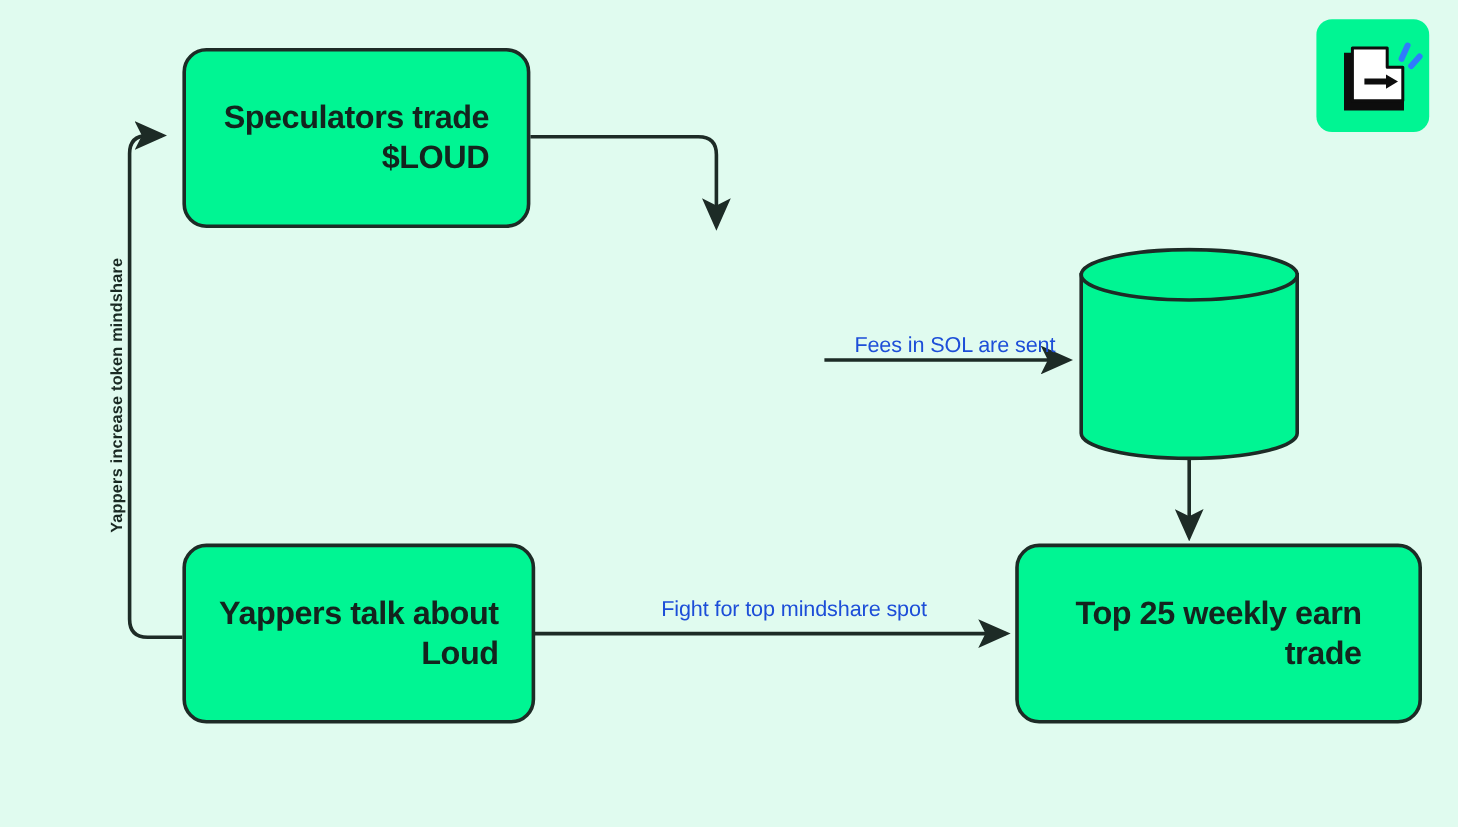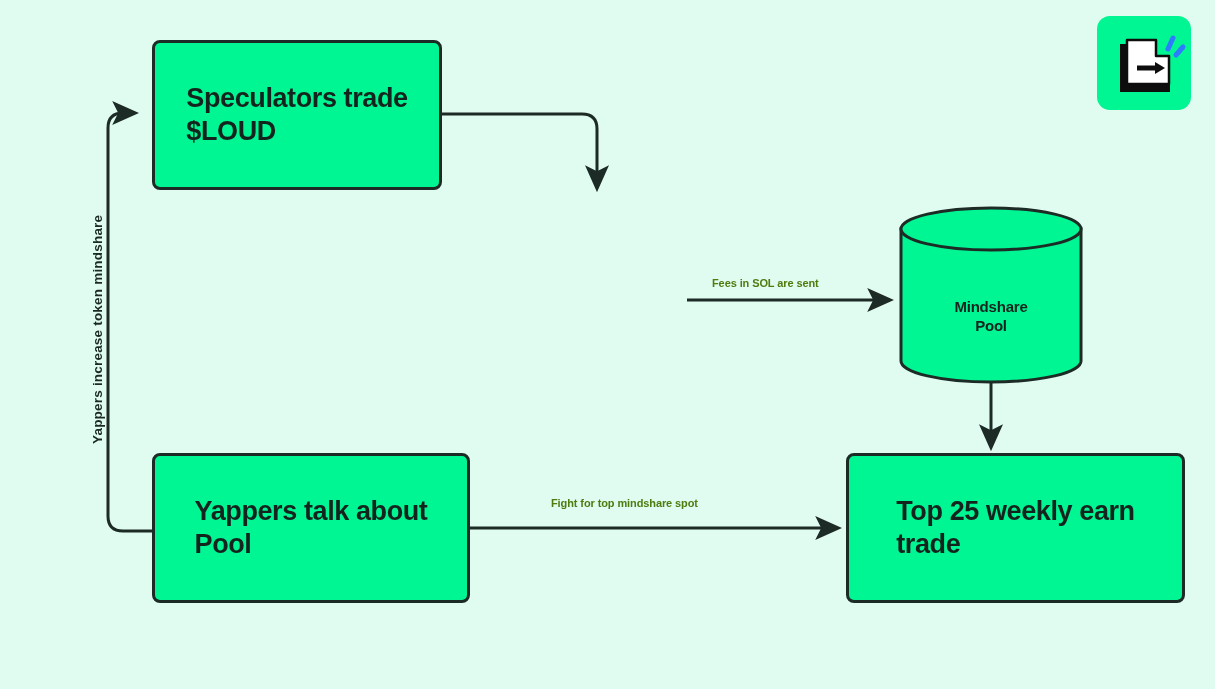--- a/index.html
+++ b/index.html
@@ -19,26 +19,26 @@
     position: absolute;
     inset: 0;
     width: 1215px;
     height: 689px;
     pointer-events: none;
   }
   .node-box {
     position: absolute;
     background: #00f593;
     border: 3px solid #1d2b26;
-    border-radius: 8px;
+    border-radius: 20px;
     box-sizing: border-box;
     display: flex;
     align-items: center;
     justify-content: center;
-    text-align: left;
+    text-align: right;
     color: #13241e;
     font-weight: bold;
     font-size: 27px;
     line-height: 1.22;
     letter-spacing: -0.4px;
     padding: 0 14px;
   }
   .node-cyl {
     position: absolute;
   }
@@ -48,23 +48,23 @@
     width: 100%;
     text-align: center;
     color: #13241e;
     font-weight: bold;
     font-size: 15px;
     line-height: 1.25;
     letter-spacing: -0.2px;
   }
   .edge-label {
     position: absolute;
-    color: #4d7c0f;
-    font-weight: bold;
-    font-size: 11px;
+    color: #1d4ed8;
+    font-weight: normal;
+    font-size: 18px;
     letter-spacing: -0.1px;
     white-space: nowrap;
   }
   .edge-label-vert {
     position: absolute;
     color: #1a2a23;
     font-weight: bold;
     font-size: 13.5px;
     letter-spacing: 0.2px;
     white-space: nowrap;
@@ -120,30 +120,26 @@
       <span>$LOUD</span>
     </span>
   </div>
 
 
   <div class="node-cyl" style="left:898px; top:206px; width:186px; height:178px;">
     <svg width="186" height="178" viewBox="0 0 186 178">
       <path d="M3,23 L3,155 A90,21 0 0 0 183,155 L183,23 Z" fill="#00f593" stroke="#1d2b26" stroke-width="3"></path>
       <ellipse cx="93" cy="23" rx="90" ry="21" fill="#00f593" stroke="#1d2b26" stroke-width="3"></ellipse>
     </svg>
-    <div class="cyl-label" style="top:92px;">
-      <span>Mindshare</span><br>
-      <span>Pool</span>
-    </div>
   </div>
 
-  <div class="node-box" style="left:152px; top:453px; width:318px; height:150px;">
+  <div class="node-box" style="left:152px; top:453px; width:294px; height:150px;">
     <span>
       <span>Yappers talk about</span><br>
-      <span>Pool</span>
+      <span>Loud</span>
     </span>
   </div>
 
   <div class="node-box" style="left:846px; top:453px; width:339px; height:150px;">
     <span>
       <span>Top 25 weekly earn</span><br>
       <span>trade</span>
     </span>
   </div>
 

